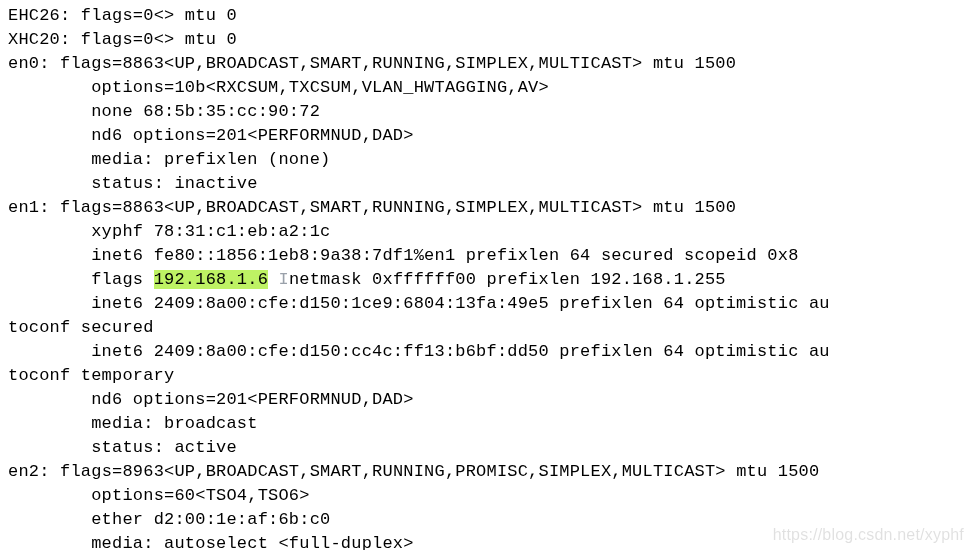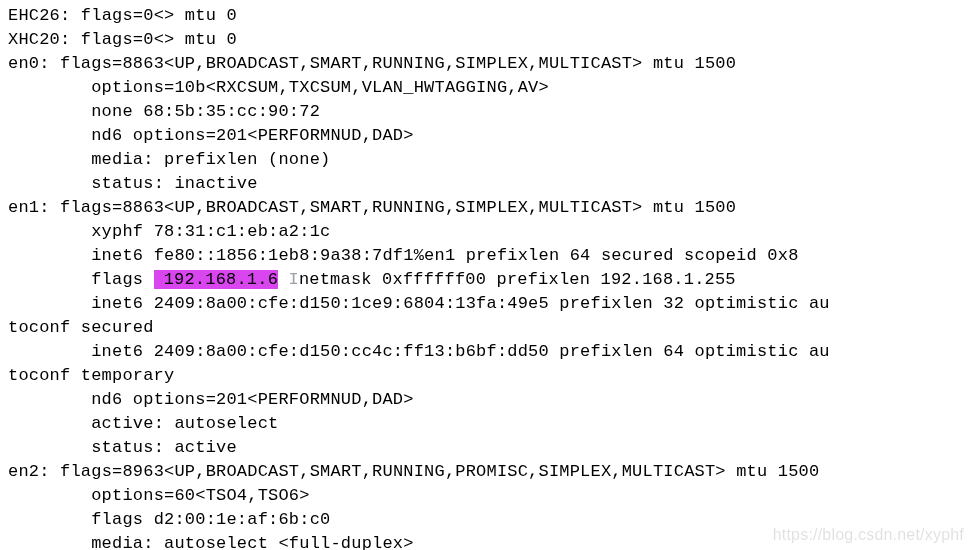--- a/index.html
+++ b/index.html
@@ -14,22 +14,21 @@
   .terminal {
     font-family: Menlo, Consolas, "Courier New", monospace;
     font-size: 17px;
     line-height: 24px;
     letter-spacing: 0.2px;
     white-space: pre;
     padding: 4px 8px;
     color: #000;
   }
   .hl {
-    background: #d946ef;
-    padding-left: 10px;
+    background: #bef264;
   }
   .cursor {
     color: #9aa1aa;
   }
   .watermark {
     position: absolute;
     right: 16px;
     bottom: 6px;
     font-family: Arial, sans-serif;
     font-size: 16px;
@@ -46,26 +45,26 @@
 <span><span>en0</span>: <span>flags=8863&lt;UP,BROADCAST,SMART,RUNNING,SIMPLEX,MULTICAST&gt; mtu 1500</span></span>
 <span>        <span>options=10b&lt;RXCSUM,TXCSUM,VLAN_HWTAGGING,AV&gt;</span></span>
 <span>        <span>none 68:5b:35:cc:90:72</span></span>
 <span>        <span>nd6 options=201&lt;PERFORMNUD,DAD&gt;</span></span>
 <span>        <span>media: prefixlen (none)</span></span>
 <span>        <span>status: inactive</span></span>
 <span><span>en1</span>: <span>flags=8863&lt;UP,BROADCAST,SMART,RUNNING,SIMPLEX,MULTICAST&gt; mtu 1500</span></span>
 <span>        <span>xyphf 78:31:c1:eb:a2:1c</span></span>
 <span>        <span>inet6 fe80::1856:1eb8:9a38:7df1%en1 prefixlen 64 secured scopeid 0x8</span></span>
 <span>        <span>flags </span><span class="hl">192.168.1.6</span><span class="cursor"> I</span><span>netmask 0xffffff00 prefixlen 192.168.1.255</span></span>
-<span>        <span>inet6 2409:8a00:cfe:d150:1ce9:6804:13fa:49e5 prefixlen 32 optimistic au</span></span>
+<span>        <span>inet6 2409:8a00:cfe:d150:1ce9:6804:13fa:49e5 prefixlen 64 optimistic au</span></span>
 <span>toconf secured</span>
 <span>        <span>inet6 2409:8a00:cfe:d150:cc4c:ff13:b6bf:dd50 prefixlen 64 optimistic au</span></span>
 <span>toconf temporary</span>
 <span>        <span>nd6 options=201&lt;PERFORMNUD,DAD&gt;</span></span>
-<span>        <span>active: autoselect</span></span>
+<span>        <span>media: broadcast</span></span>
 <span>        <span>status: active</span></span>
 <span><span>en2</span>: <span>flags=8963&lt;UP,BROADCAST,SMART,RUNNING,PROMISC,SIMPLEX,MULTICAST&gt; mtu 1500</span></span>
 <span>        <span>options=60&lt;TSO4,TSO6&gt;</span></span>
-<span>        <span>flags d2:00:1e:af:6b:c0</span></span>
+<span>        <span>ether d2:00:1e:af:6b:c0</span></span>
 <span>        <span>media: autoselect &lt;full-duplex&gt;</span></span>
 </div>
 
 <div class="watermark">https://blog.csdn.net/xyphf</div>
 
 </body></html>

